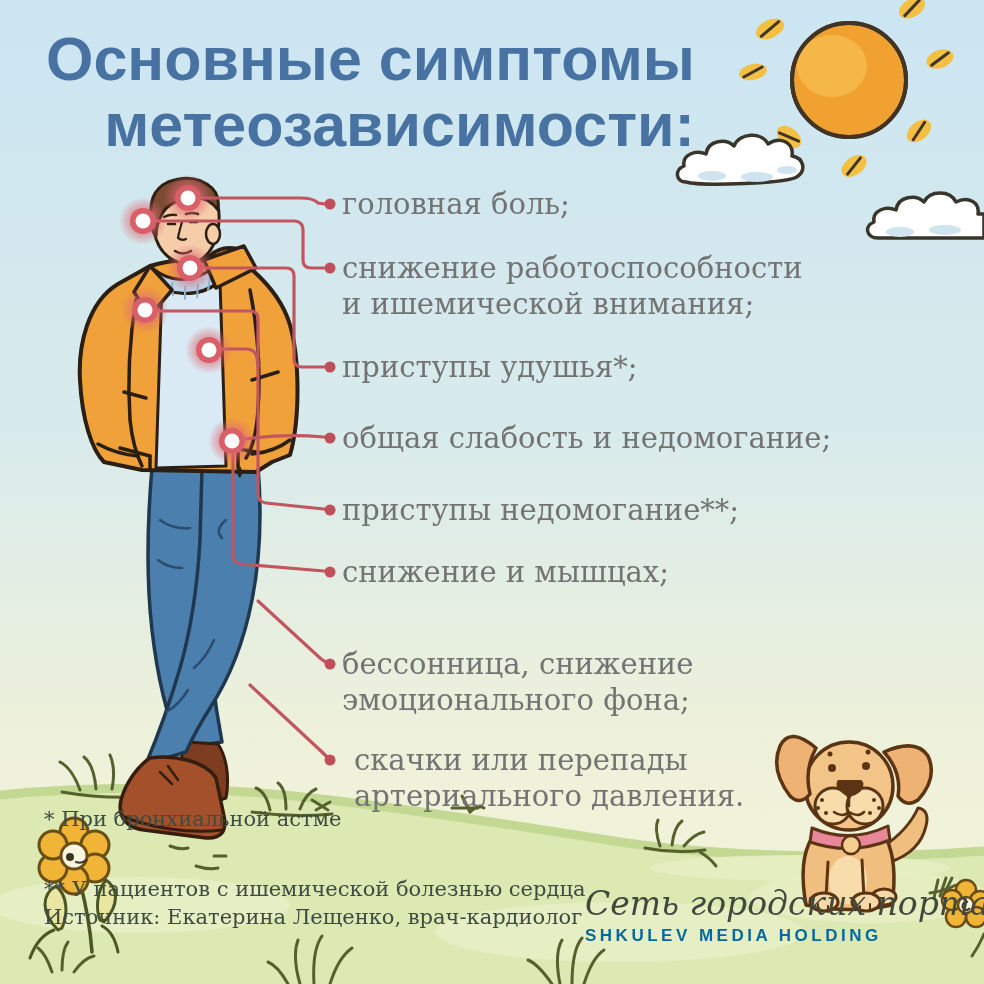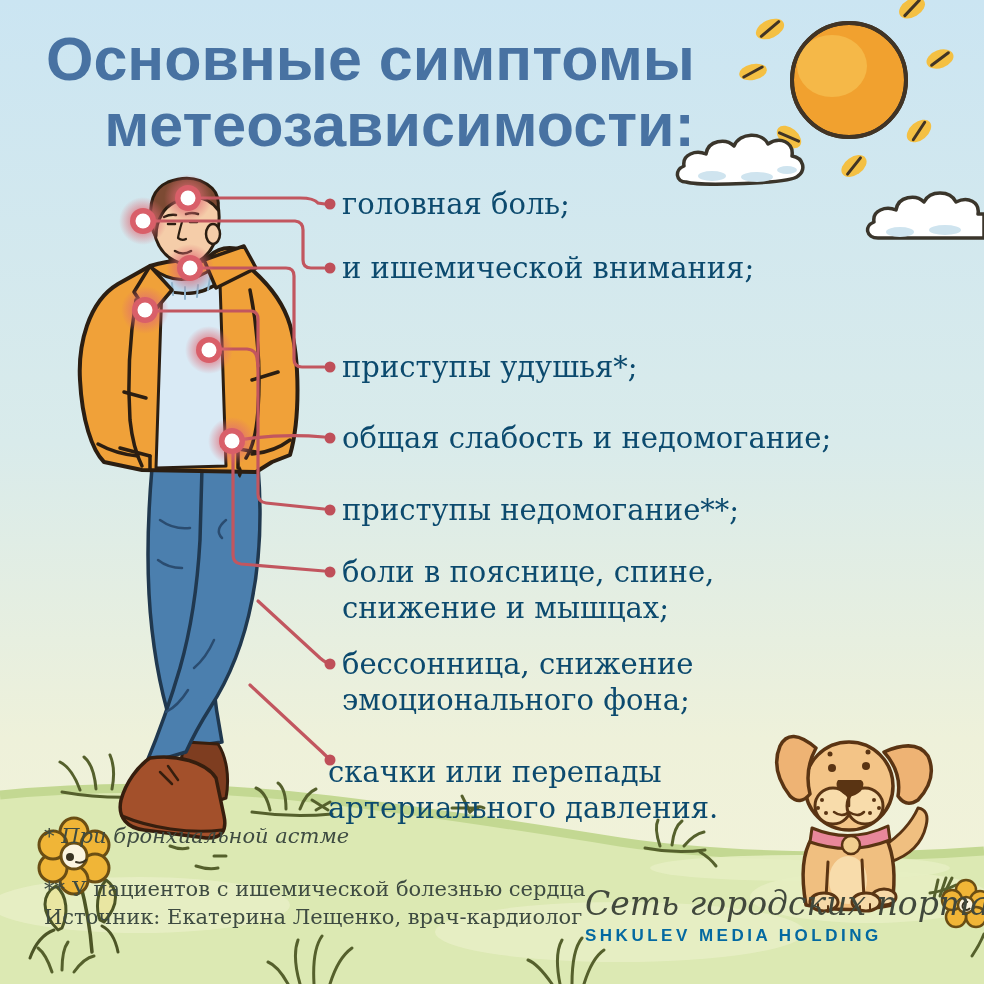--- a/index.html
+++ b/index.html
@@ -2,32 +2,32 @@
 <html><head>
 <meta charset="utf-8">
 <style>
   html,body{margin:0;padding:0;}
   .stage{position:relative;width:984px;height:984px;overflow:hidden;background:#cbe5f2;
          font-family:"DejaVu Serif", serif;}
   .scene{position:absolute;inset:0;}
   .txt{position:absolute;color:#1e1c1a;}
   .title{left:46px;top:26px;font-family:"Liberation Sans",sans-serif;font-weight:bold;
          font-size:61px;line-height:66px;color:#4872a2;letter-spacing:0px;text-align:right;}
-  .symptom{font-size:29px;line-height:36px;color:#0c4a6e;}
+  .symptom{font-size:29px;line-height:36px;color:#737373;}
   .symptom div{white-space:nowrap;}
   .s1{left:342px;top:186px;}
   .s2{left:342px;top:250px;}
   .s3{left:342px;top:349px;}
   .s4{left:342px;top:420px;}
   .s5{left:342px;top:492px;}
   .s6{left:342px;top:554px;}
   .s7{left:342px;top:646px;}
-  .s8{left:328px;top:742px;margin-top:12px;}
+  .s8{left:354px;top:742px;}
   .footnote{left:44px;font-size:21px;line-height:26px;color:#3e4b41;white-space:nowrap;}
-  .f1{top:823px;font-style:italic;}
+  .f1{top:806px;}
   .f2{top:876px;}
   .f3{top:904px;}
   .brand-net{left:585px;top:884px;width:375px;text-align:center;font-style:italic;
              font-size:33px;color:#41483c;white-space:nowrap;}
   .brand-hold{left:585px;top:926px;width:375px;
               font-family:"Liberation Sans",sans-serif;font-weight:bold;font-size:17px;
               letter-spacing:3.5px;color:#0369a1;white-space:nowrap;}
 </style>
 </head>
 <body>
@@ -339,36 +339,36 @@
   <div class="txt title">
     <div>Основные симптомы</div>
     <div>метеозависимости:</div>
   </div>
 
   <div class="txt symptom s1">
     <div>головная боль;</div>
     <div></div>
   </div>
   <div class="txt symptom s2">
+    <div>снижение работоспособности</div>
     <div>и ишемической внимания;</div>
   </div>
   <div class="txt symptom s3">
     <div>приступы удушья*;</div>
     <div></div>
   </div>
   <div class="txt symptom s4">
     <div>общая слабость и недомогание;</div>
     <div></div>
   </div>
   <div class="txt symptom s5">
     <div>приступы недомогание**;</div>
     <div></div>
   </div>
   <div class="txt symptom s6">
-    <div>боли в пояснице, спине,</div>
     <div>снижение и мышцах;</div>
   </div>
   <div class="txt symptom s7">
     <div>бессонница, снижение</div>
     <div>эмоционального фона;</div>
   </div>
   <div class="txt symptom s8">
     <div>скачки или перепады</div>
     <div>артериального давления.</div>
   </div>

